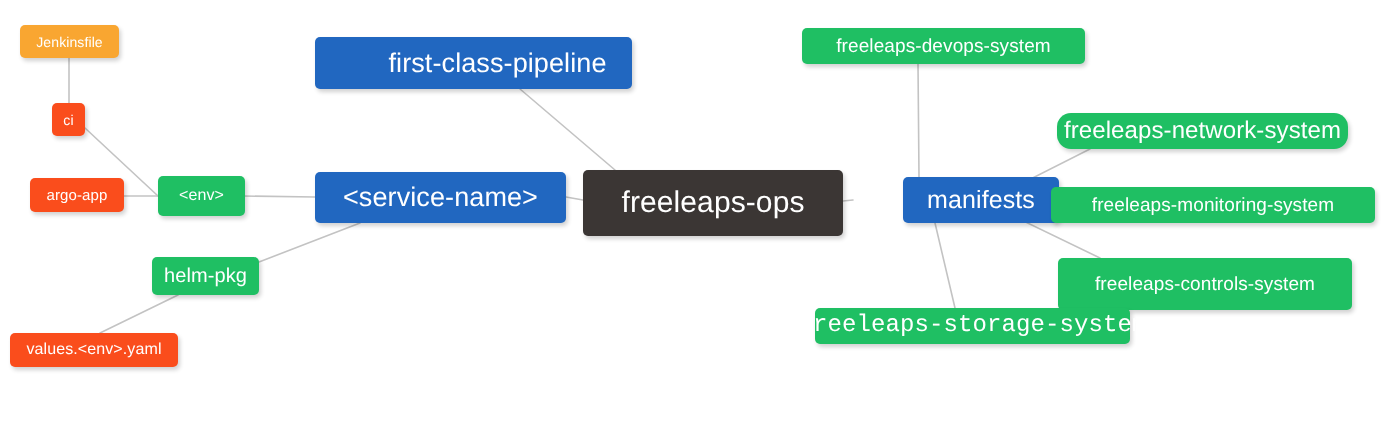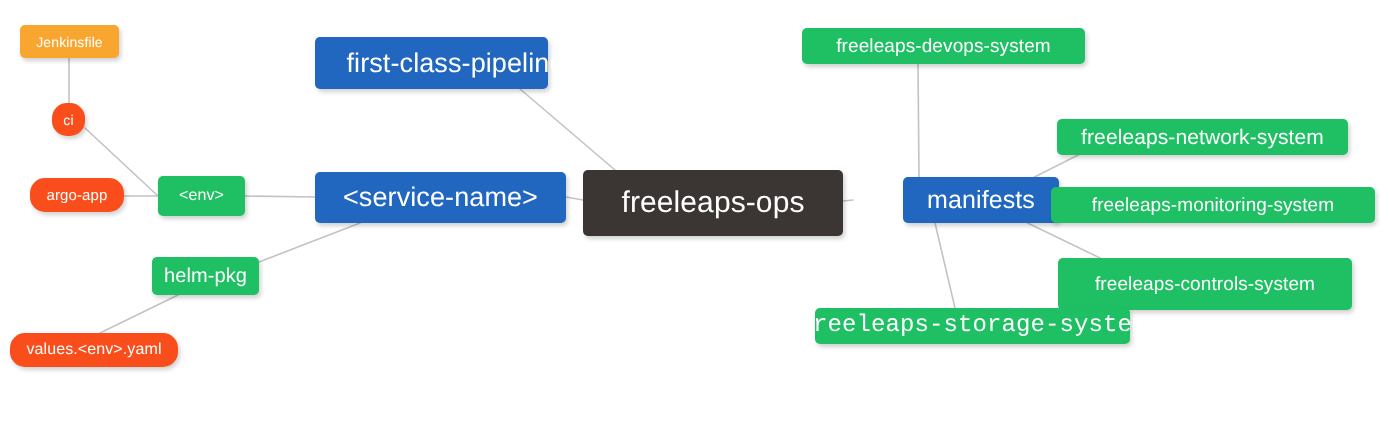--- a/index.html
+++ b/index.html
@@ -36,21 +36,21 @@
     color: #ffffff;
     white-space: nowrap;
     line-height: 1;
     letter-spacing: 0.1px;
     box-shadow: 2px 3px 4px rgba(0,0,0,0.18);
     text-rendering: geometricPrecision;
   }
   .n-root   { background: #3b3634; }
   .n-blue   { background: #2167c0; }
   .n-green  { background: #1fbf63; }
-  .n-red    { background: #fa4d1c; border-radius: 15px; }
+  .n-red    { background: #fa4d1c; }
   .n-orange { background: #f9a631; }
 </style>
 </head>
 <body>
 
 <div id="canvas">
   <svg id="edges">
       <line x1="69" y1="58" x2="69" y2="103" stroke="#c3c3c3" stroke-width="1.6" stroke-linecap="round"></line>
       <line x1="85" y1="128" x2="158" y2="196" stroke="#c3c3c3" stroke-width="1.6" stroke-linecap="round"></line>
       <line x1="124" y1="196" x2="158" y2="196" stroke="#c3c3c3" stroke-width="1.6" stroke-linecap="round"></line>
@@ -66,23 +66,23 @@
       <line x1="1009" y1="214" x2="1100" y2="258" stroke="#c3c3c3" stroke-width="1.6" stroke-linecap="round"></line>
       <line x1="935" y1="223" x2="955" y2="308" stroke="#c3c3c3" stroke-width="1.6" stroke-linecap="round"></line>
     </svg>
   <div id="node-layer">
       <div class="node n-orange" style="left: 20px; top: 25px; width: 99px; height: 33px; font-size: 14px;">Jenkinsfile</div>
       <div class="node n-red" style="left: 52px; top: 103px; width: 33px; height: 33px; font-size: 14px;">ci</div>
       <div class="node n-red" style="left: 30px; top: 178px; width: 94px; height: 34px; font-size: 15px;">argo-app</div>
       <div class="node n-green" style="left: 158px; top: 176px; width: 87px; height: 40px; font-size: 16px;">&lt;env&gt;</div>
       <div class="node n-green" style="left: 152px; top: 257px; width: 107px; height: 38px; font-size: 20px;">helm-pkg</div>
       <div class="node n-red" style="left: 10px; top: 333px; width: 168px; height: 34px; font-size: 16px;">values.&lt;env&gt;.yaml</div>
-      <div class="node n-blue" style="left: 315px; top: 37px; width: 233px; height: 52px; font-size: 27px; padding-left: 48px;">first-class-pipeline</div>
+      <div class="node n-blue" style="left: 315px; top: 37px; width: 317px; height: 52px; font-size: 27px; padding-left: 48px;">first-class-pipeline</div>
       <div class="node n-blue" style="left: 315px; top: 172px; width: 251px; height: 51px; font-size: 27px;">&lt;service-name&gt;</div>
       <div class="node n-root" style="left: 583px; top: 170px; width: 260px; height: 66px; font-size: 30px;">freeleaps-ops</div>
       <div class="node n-blue" style="left: 903px; top: 177px; width: 156px; height: 46px; font-size: 25px;">manifests</div>
       <div class="node n-green" style="left: 802px; top: 28px; width: 283px; height: 36px; font-size: 19px; text-align: center;">freeleaps-devops-system</div>
-      <div class="node n-green" style="left: 1057px; top: 119px; width: 291px; height: 36px; font-size: 21px;">freeleaps-network-system</div>
+      <div class="node n-green" style="left: 1057px; top: 113px; width: 291px; height: 36px; font-size: 24px; border-radius: 14px;">freeleaps-network-system</div>
       <div class="node n-green" style="left: 1051px; top: 187px; width: 324px; height: 36px; font-size: 19px;">freeleaps-monitoring-system</div>
       <div class="node n-green" style="left: 1058px; top: 258px; width: 294px; height: 52px; font-size: 19px;">freeleaps-controls-system</div>
       <div class="node n-green" style="left: 815px; top: 308px; width: 315px; height: 36px; font-size: 24px; font-family: Liberation Mono, monospace;">freeleaps-storage-system</div>
     </div>
 </div>
 
 </body></html>

